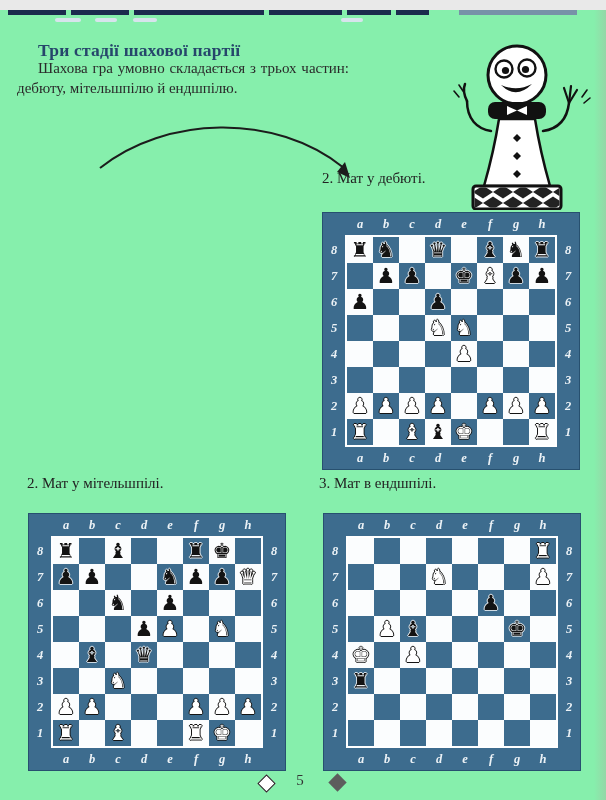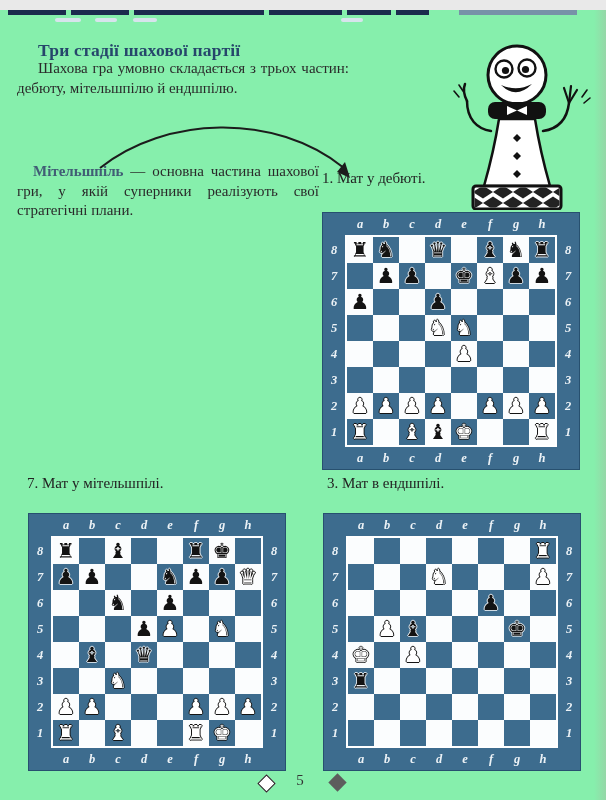--- a/index.html
+++ b/index.html
@@ -20,21 +20,21 @@
     line-height:20px;text-align:justify;text-indent:21px;}
   .textcol{position:absolute;left:17px;top:152px;width:302px;font-size:15px;
     line-height:19.6px;text-align:justify;}
   .textcol p{margin:0 0 2px 0;text-indent:16px;}
   .textcol p.spaced{margin-top:15px;}
   .lead{font-weight:bold;color:var(--lead-color,#415d75);}
   
   .caption{position:absolute;font-size:15px;color:#222;}
   #cap1{left:322px;top:160px;}
   #cap2{left:27px;top:465px;}
-  #cap3{left:327px;top:465px;}
+  #cap3{left:319px;top:465px;}
   
   .board{position:absolute;width:258px;height:258px;box-sizing:border-box;
     background:var(--board-blue,#3d6c8e);border:1px solid #27506f;
     display:grid;grid-template-columns:22px 212px 22px;grid-template-rows:22px 212px 22px;}
   #board1{left:322px;top:202px;}
   #board2{left:28px;top:503px;}
   #board3{left:323px;top:503px;}
   .files{display:flex;padding:0 2px;align-items:center;grid-column:2;}
   .files .file{width:26px;text-align:center;}
   .ranks{display:flex;flex-direction:column;padding:2px 0;grid-row:2;}
@@ -134,25 +134,24 @@
       <polygon points="116,161.5 126,168 116,174.5 106,168"></polygon>
     </g>
   </svg>
 
   <svg id="arrow" width="292" height="80" viewBox="0 0 292 80">
     <path d="M20,58 C85,6 195,2 264,58" fill="none" stroke="#1c1c1c" stroke-width="2"></path>
     <polygon points="270,68 257,62 265,52" fill="#1c1c1c"></polygon>
   </svg>
 
   <div class="textcol">
-    <p><span class="lead">Мітельшпіль</span><span> — основна частина шахової гри, у якій суперники реалізують свої стратегічні плани.</span></p>
   </div>
 
-  <div class="caption" id="cap1">1. Мат у дебюті.</div>
-  <div class="caption" id="cap2">7. Мат у мітельшпілі.</div>
+  <div class="caption" id="cap1">2. Мат у дебюті.</div>
+  <div class="caption" id="cap2">2. Мат у мітельшпілі.</div>
   <div class="caption" id="cap3">3. Мат в ендшпілі.</div>
 
   <div class="board" id="board1">
     <div class="files top coordtxt" style="grid-row:1">
         <span class="file">a</span>
         <span class="file">b</span>
         <span class="file">c</span>
         <span class="file">d</span>
         <span class="file">e</span>
         <span class="file">f</span>

